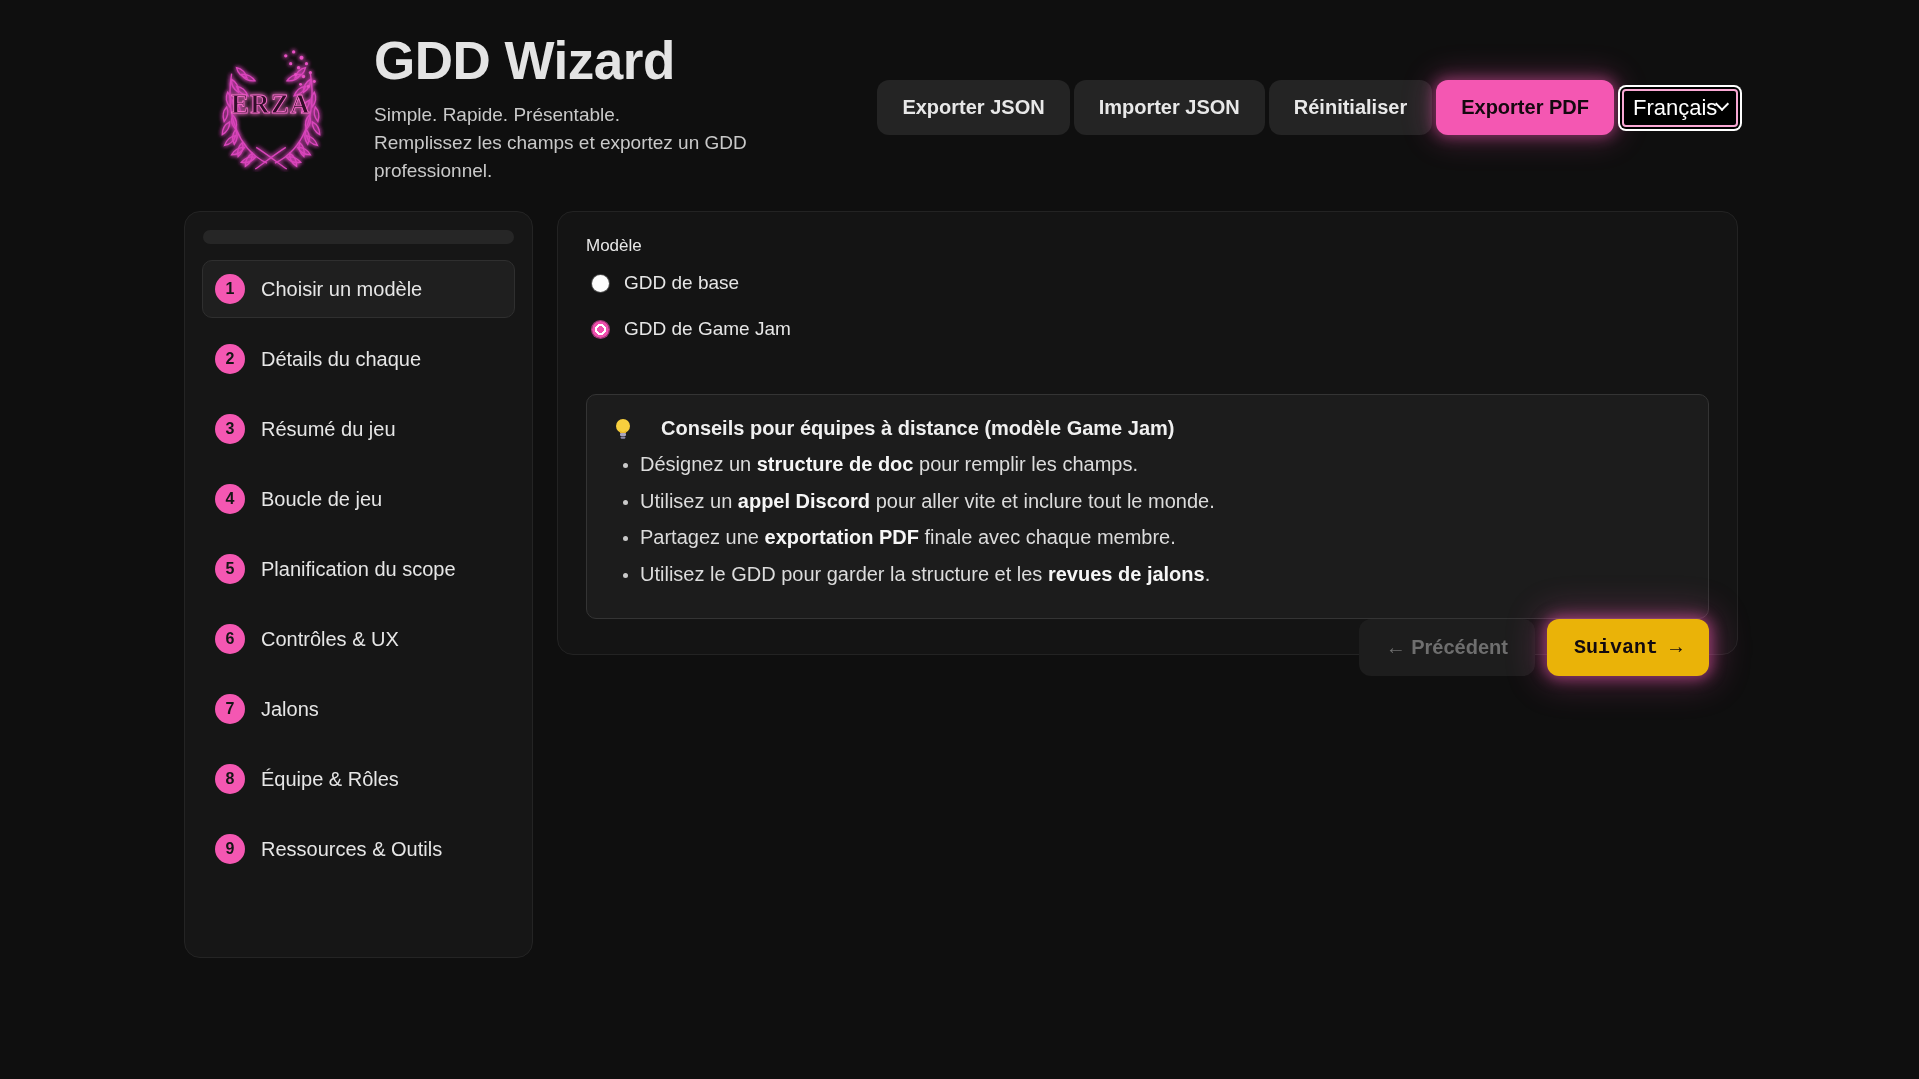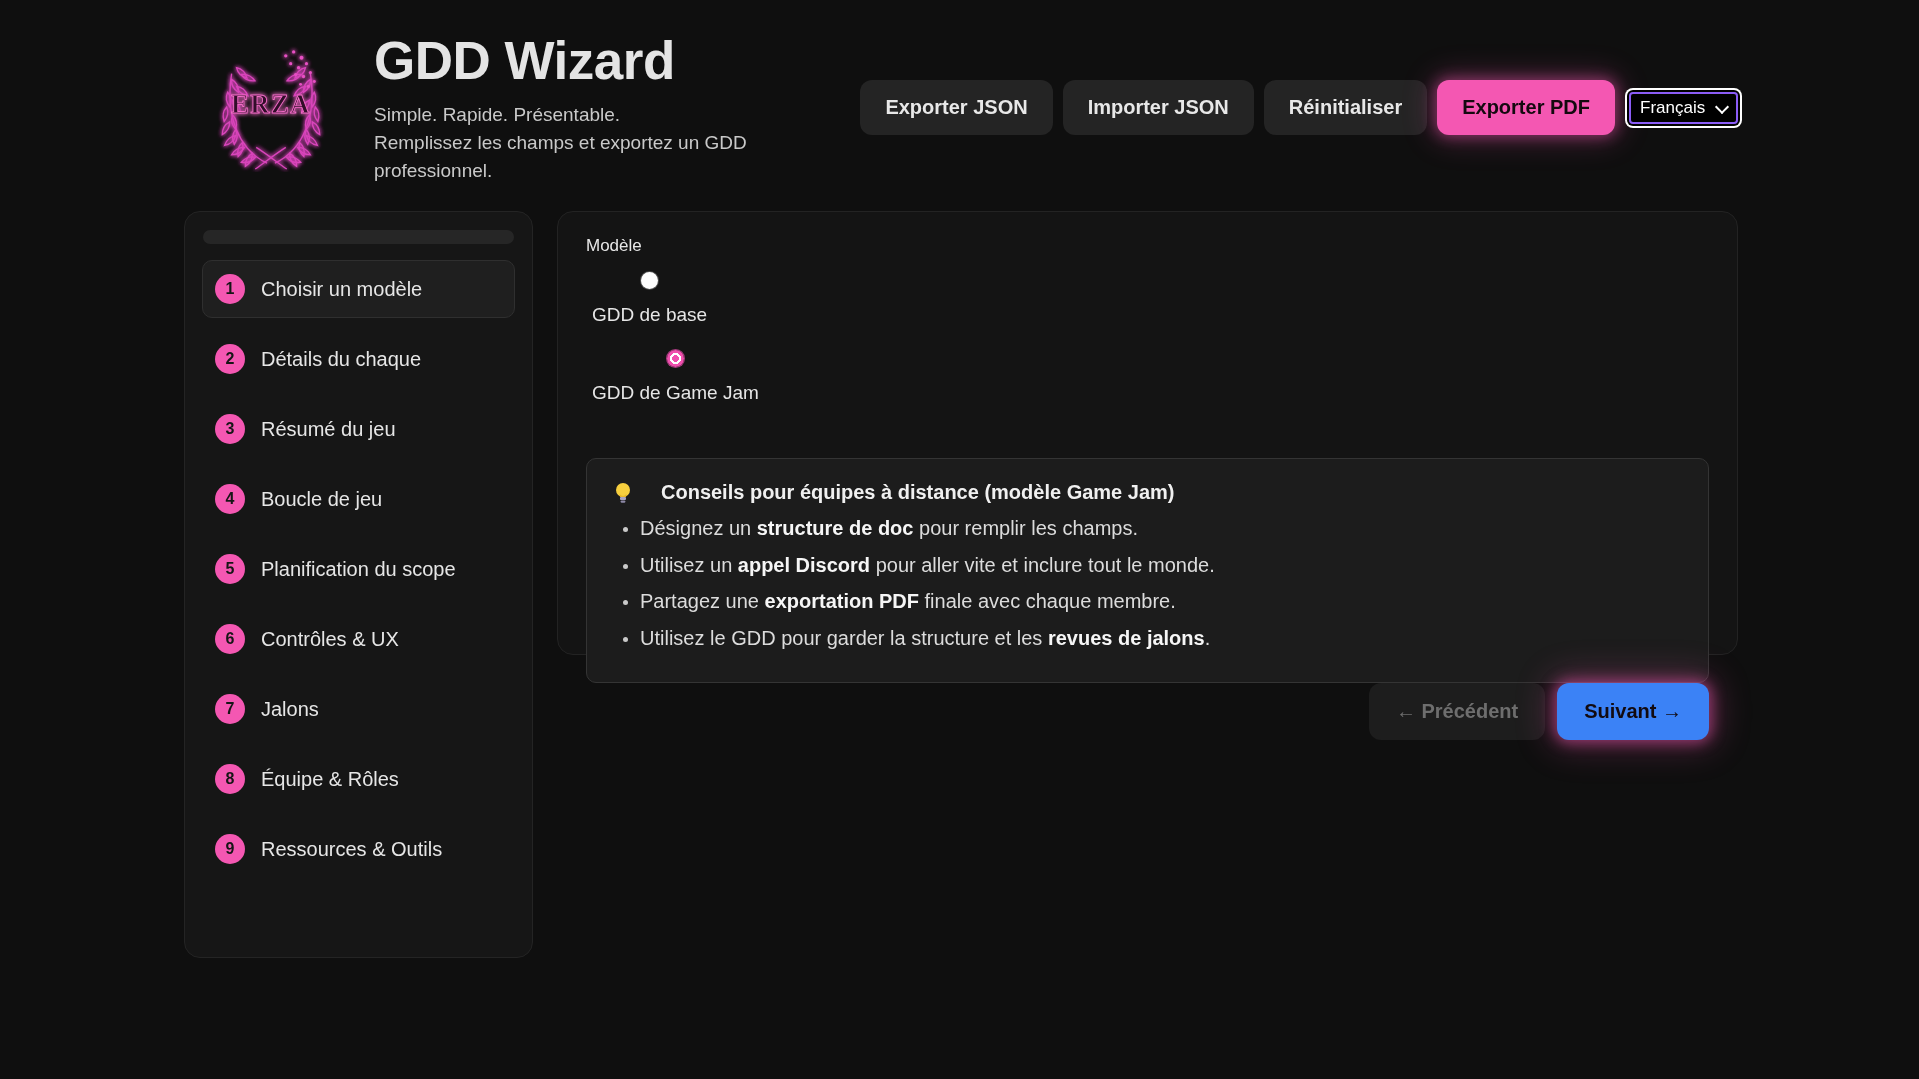--- a/index.html
+++ b/index.html
@@ -10,37 +10,37 @@
     color:#e6e6e6;
     font-family:"Liberation Sans", sans-serif;
   }
 
   
   .header { display:flex; align-items:center; padding:30px 181px 14px 210px; }
   .logo { width:122px; height:128px; flex:0 0 auto; }
   .title-block { margin-left:42px; }
   .app-title { font-size:53px; font-weight:800; color:#e4e4e4; letter-spacing:-0.5px; margin-bottom:10px; }
   .app-sub { font-size:19px; line-height:28px; color:#c9c9c9; max-width:400px; }
-  .header-actions { margin-left:auto; display:flex; align-items:center; gap:10px;justify-content:center; }
+  .header-actions { margin-left:auto; display:flex; align-items:center; gap:4px;justify-content:center; }
   .hbtn {
     font-family:inherit; font-size:20px; font-weight:700; color:#e8e8e8;
     background:#242424; border:none; border-radius:12px;
     padding:16px 25px; cursor:pointer; white-space:nowrap;
   }
   .hbtn.pdf {
     background:#f457b2; color:#14090f;
     box-shadow:0 0 14px 2px rgba(244,87,178,.45), 0 0 30px 6px rgba(244,87,178,.22);
   }
   .select-wrap { position:relative; margin-left:4px; }
   .lang-select {
     appearance:none; -webkit-appearance:none;
-    background:#000; color:#fff; font-family:inherit; font-size:17px;
-    border:2px solid #8b5cf6; border-radius:4px;
+    background:#000; color:#fff; font-family:inherit; font-size:22px;
+    border:2px solid #f9a8d4; border-radius:4px;
     box-shadow:0 0 0 2px #000, 0 0 0 4px #fff;
-    padding:4px 30px 5px 9px; cursor:pointer;
+    padding:4px 18px 5px 9px; cursor:pointer;
   }
   .select-wrap::after {
     content:""; position:absolute; right:11px; top:10px; width:8px; height:8px;
     border-right:2px solid #fff; border-bottom:2px solid #fff;
     transform:rotate(45deg); pointer-events:none;
   }
 
   
   .content { display:flex; gap:24px; padding:0 181px 0 184px; margin-top:12px; }
 
@@ -66,21 +66,21 @@
   }
   .step-label { font-size:20px; color:#e6e6e6; }
 
   
   .panel {
     flex:1 1 auto; height:444px;
     background:#141414; border:1px solid #232323; border-radius:16px;
     padding:24px 28px; display:flex; flex-direction:column;
   }
   .model-label { font-size:17px; color:#e8e8e8; margin-bottom:16px; }
-  .radio-row { display:flex; align-items:center; gap:15px; margin:0 6px 24px; cursor:pointer; width:max-content;flex-direction:column; }
+  .radio-row { display:flex; align-items:center; gap:15px; margin:0 6px 24px; cursor:pointer; width:max-content; }
   .radio-row input[type=radio] {
     appearance:none; -webkit-appearance:none;
     width:17px; height:17px; border-radius:50%; margin:0;
     background:#fdfdfd; box-shadow:0 0 0 1px #4a4a4a; cursor:pointer;
   }
   .radio-row input[type=radio]:checked {
     background:radial-gradient(circle, #f04fae 0 3.6px, #ffffff 3.6px 5.4px, #f04fae 5.4px 9px);
     box-shadow:0 0 0 1px #a63a7e;
   }
   .radio-label { font-size:19px; color:#e6e6e6; }
@@ -96,22 +96,23 @@
   .tips-list li::marker { color:#c9c9c9; font-size:17px; }
   .tips-list b { color:#f6f6f6; }
 
   .panel-nav { margin-top:auto; display:flex; justify-content:flex-end; gap:12px; }
   .navbtn {
     font-family:inherit; font-size:20px; font-weight:700;
     border:none; border-radius:12px; padding:17px 27px; cursor:pointer; white-space:nowrap;
   }
   .navbtn.prev { background:#1d1d1d; color:#6e6e6e; cursor:default; }
   .navbtn.next {
-    background:#3b82f6; color:#120a10;
+    background:#eab308; color:#120a10;
     box-shadow:0 0 14px 3px rgba(244,87,178,.5), 0 0 34px 8px rgba(244,87,178,.25);
+    font-family:Liberation Mono, monospace;
   }
 </style>
 </head>
 <body>
 
 <div class="header">
 
   <svg class="logo" viewBox="0 0 120 130" aria-hidden="true">
     <defs>
       <filter id="glow" x="-60%" y="-60%" width="220%" height="220%">

